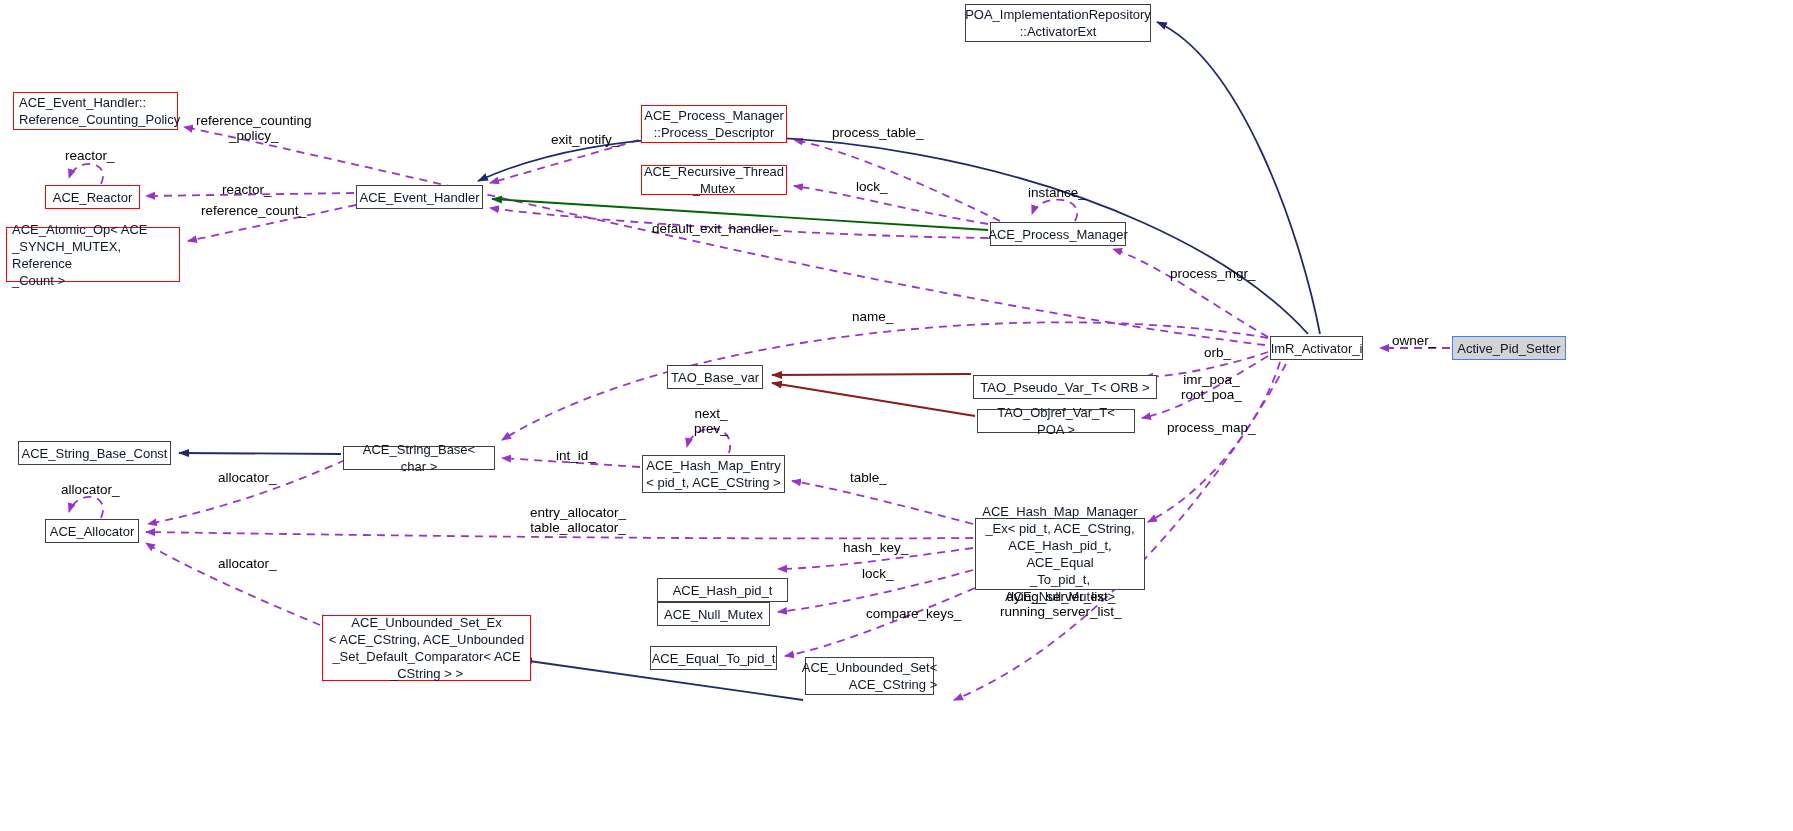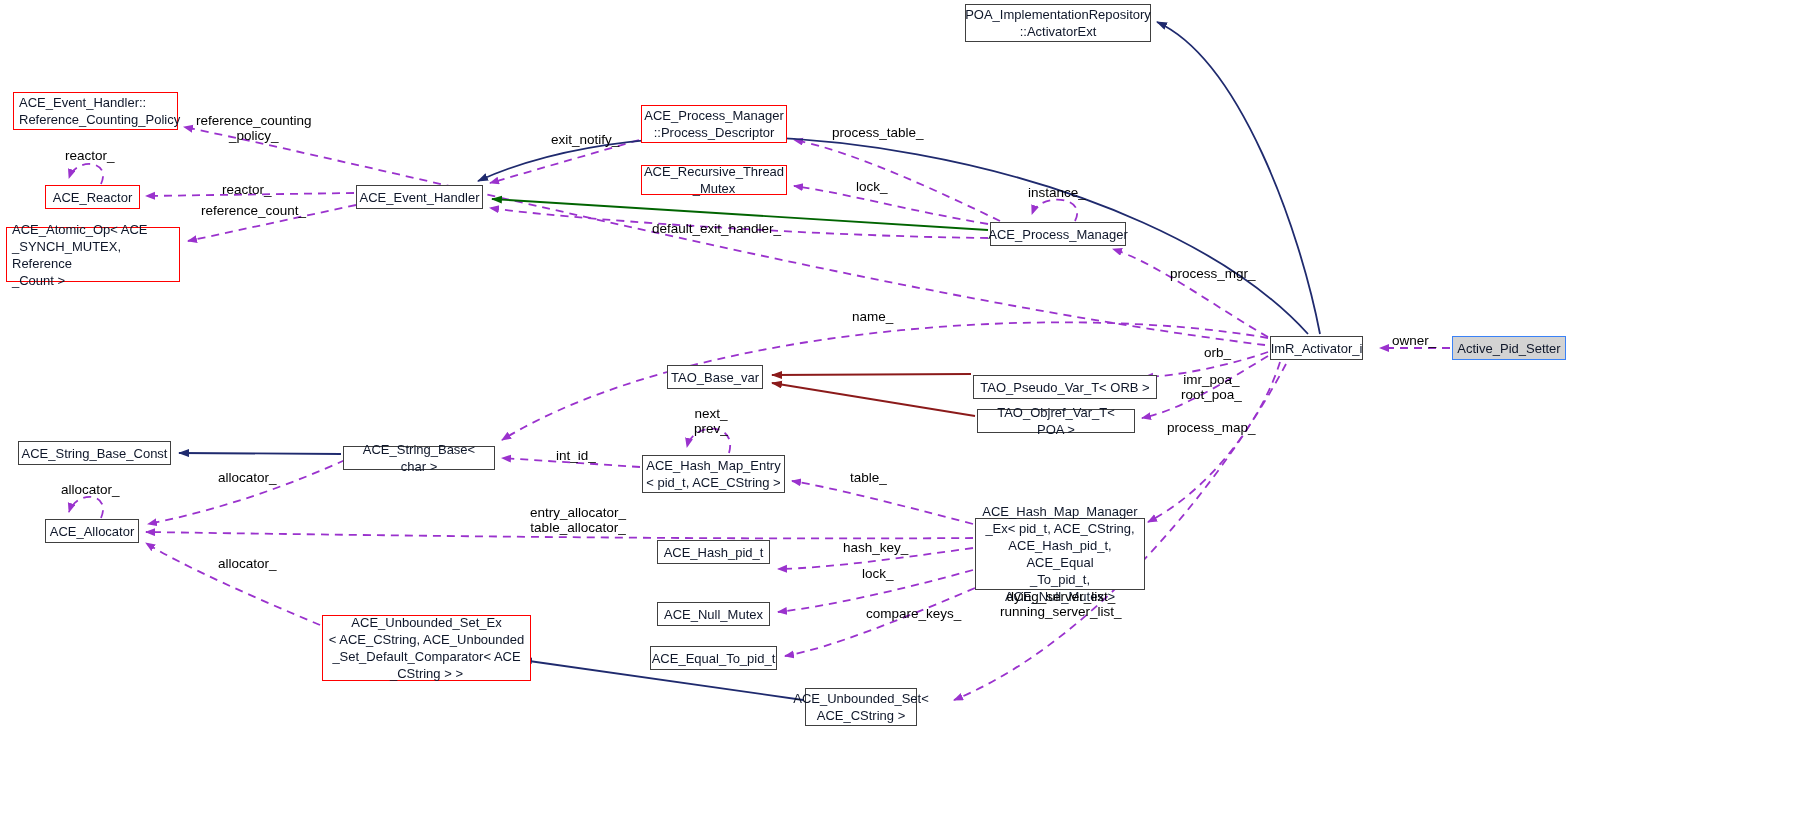--- a/index.html
+++ b/index.html
@@ -180,28 +180,28 @@
   <div class="node" style="left:977px;top:409px;width:158px;height:24px;">TAO_Objref_Var_T&lt; POA &gt;</div>
   <div class="node" style="left:18px;top:441px;width:153px;height:24px;">ACE_String_Base_Const</div>
   <div class="node" style="left:343px;top:446px;width:152px;height:24px;">ACE_String_Base&lt; char &gt;</div>
   <div class="node" style="left:642px;top:455px;width:143px;height:38px;">ACE_Hash_Map_Entry
 &lt; pid_t, ACE_CString &gt;</div>
   <div class="node" style="left:975px;top:518px;width:170px;height:72px;">ACE_Hash_Map_Manager
 _Ex&lt; pid_t, ACE_CString,
 ACE_Hash_pid_t, ACE_Equal
 _To_pid_t, ACE_Null_Mutex &gt;</div>
   <div class="node" style="left:45px;top:519px;width:94px;height:24px;">ACE_Allocator</div>
-  <div class="node" style="left:657px;top:540px;width:113px;height:24px;">ACE_Hash_pid_t</div>
+  <div class="node" style="left:657px;top:578px;width:131px;height:24px;">ACE_Hash_pid_t</div>
   <div class="node" style="left:657px;top:602px;width:113px;height:24px;">ACE_Null_Mutex</div>
   <div class="node red" style="left:322px;top:615px;width:209px;height:66px;">ACE_Unbounded_Set_Ex
 &lt; ACE_CString, ACE_Unbounded
 _Set_Default_Comparator&lt; ACE
 _CString &gt; &gt;</div>
   <div class="node" style="left:650px;top:646px;width:127px;height:24px;">ACE_Equal_To_pid_t</div>
-  <div class="node" style="left:805px;top:688px;width:112px;height:38px;">ACE_Unbounded_Set&lt;
+  <div class="node" style="left:805px;top:657px;width:129px;height:38px;text-align:right;">ACE_Unbounded_Set&lt;
 ACE_CString &gt;</div>
 
   <div class="edge-label" style="left:196px;top:113px;">reference_counting
 _policy_</div>
   <div class="edge-label" style="left:551px;top:132px;">exit_notify_</div>
   <div class="edge-label" style="left:832px;top:125px;">process_table_</div>
   <div class="edge-label" style="left:65px;top:148px;">reactor_</div>
   <div class="edge-label" style="left:222px;top:182px;">reactor_</div>
   <div class="edge-label" style="left:856px;top:179px;">lock_</div>
   <div class="edge-label" style="left:1028px;top:185px;">instance_</div>

